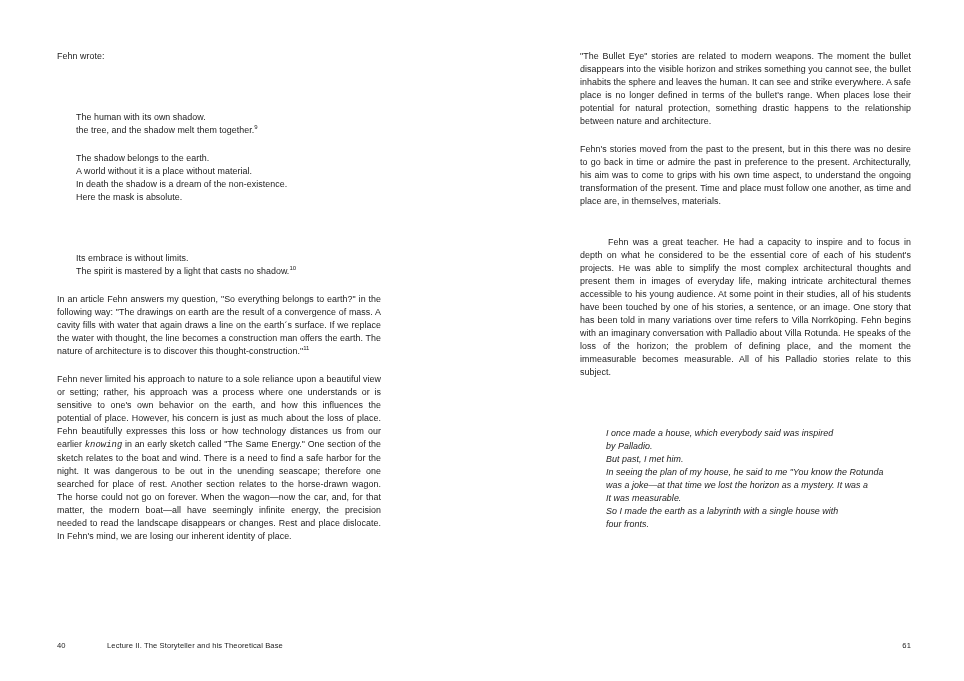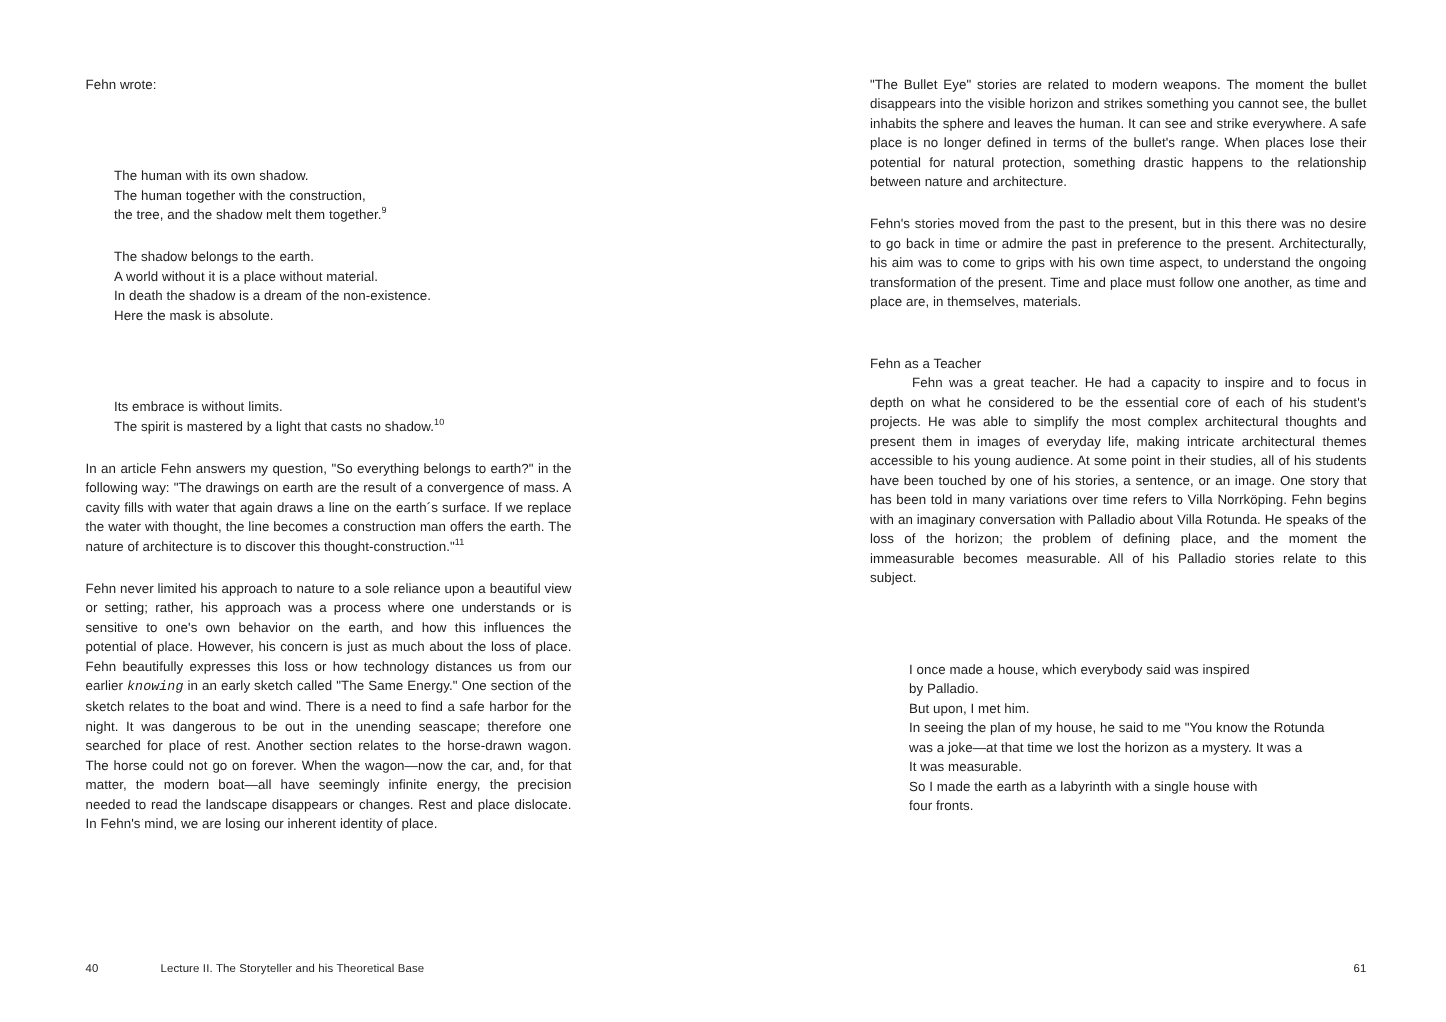--- a/index.html
+++ b/index.html
@@ -16,21 +16,21 @@
   .page.left .body-text { left: 57px; width: 324px; }
   .page.right .body-text { left: 98px; width: 331px; }
   .para {
     font-size: 8.9px;
     line-height: 13px;
     margin-bottom: 15px;
     letter-spacing: 0.05px;
   }
   .just { text-align: justify; }
   .verse { margin-left: 19px; margin-bottom: 15px; }
-  .page.right .verse { margin-left: 26px; }
+  .page.right .verse { margin-left: 26px; font-style: italic; }
   .stanza { margin-bottom: 8px; }
   .stanza:last-child { margin-bottom: 0; margin-top: 48px; }
   .vline { font-size: 8.9px; line-height: 13px; letter-spacing: 0.05px; }
   sup.fn { font-size: 6px; line-height: 0; vertical-align: super; }
   .section-break { margin-top: 28px; }
   .heading { margin-bottom: 0; }
   .indent-first { text-indent: 28px; }
   .page-footer {
     position: absolute;
     top: 641px;
@@ -52,21 +52,20 @@
 <div class="spread">
 
   <section class="page left">
     <div class="body-text">
 
       <p class="para">Fehn wrote:</p>
 
       <div class="verse">
         <div class="stanza">
           <div class="vline">The human with its own shadow.</div>
-          <div class="vline">The human together with the construction,</div>
           <div class="vline"><span>the tree, and the shadow melt them together.</span><sup class="fn">9</sup></div>
         </div>
       </div>
 
 
       <div class="verse">
         <div class="stanza">
           <div class="vline">The shadow belongs to the earth.</div>
           <div class="vline">A world without it is a place without material.</div>
           <div class="vline">In death the shadow is a dream of the non-existence.</div>
@@ -90,29 +89,28 @@
   </section>
 
   <section class="page right">
     <div class="body-text">
 
       <p class="para just">"The Bullet Eye" stories are related to modern weapons. The moment the bullet disappears into the visible horizon and strikes something you cannot see, the bullet inhabits the sphere and leaves the human. It can see and strike everywhere. A safe place is no longer defined in terms of the bullet's range. When places lose their potential for natural protection, something drastic happens to the relationship between nature and architecture.</p>
 
       <p class="para just">Fehn's stories moved from the past to the present, but in this there was no desire to go back in time or admire the past in preference to the present. Architecturally, his aim was to come to grips with his own time aspect, to understand the ongoing transformation of the present. Time and place must follow one another, as time and place are, in themselves, materials.</p>
 
       <div class="section-break">
-        <p class="para heading">Fehn as a Teacher</p>
         <p class="para just indent-first">Fehn was a great teacher. He had a capacity to inspire and to focus in depth on what he considered to be the essential core of each of his student's projects. He was able to simplify the most complex architectural thoughts and present them in images of everyday life, making intricate architectural themes accessible to his young audience. At some point in their studies, all of his students have been touched by one of his stories, a sentence, or an image. One story that has been told in many variations over time refers to Villa Norrköping. Fehn begins with an imaginary conversation with Palladio about Villa Rotunda. He speaks of the loss of the horizon; the problem of defining place, and the moment the immeasurable becomes measurable. All of his Palladio stories relate to this subject.</p>
       </div>
 
       <div class="verse">
         <div class="stanza">
           <div class="vline">I once made a house, which everybody said was inspired</div>
           <div class="vline">by Palladio.</div>
-          <div class="vline">But upon, I met him.</div>
+          <div class="vline">But past, I met him.</div>
           <div class="vline">In seeing the plan of my house, he said to me "You know the Rotunda</div>
           <div class="vline">was a joke—at that time we lost the horizon as a mystery. It was a</div>
           <div class="vline">It was measurable.</div>
           <div class="vline">So I made the earth as a labyrinth with a single house with</div>
           <div class="vline">four fronts.</div>
         </div>
       </div>
 
     </div>
 

